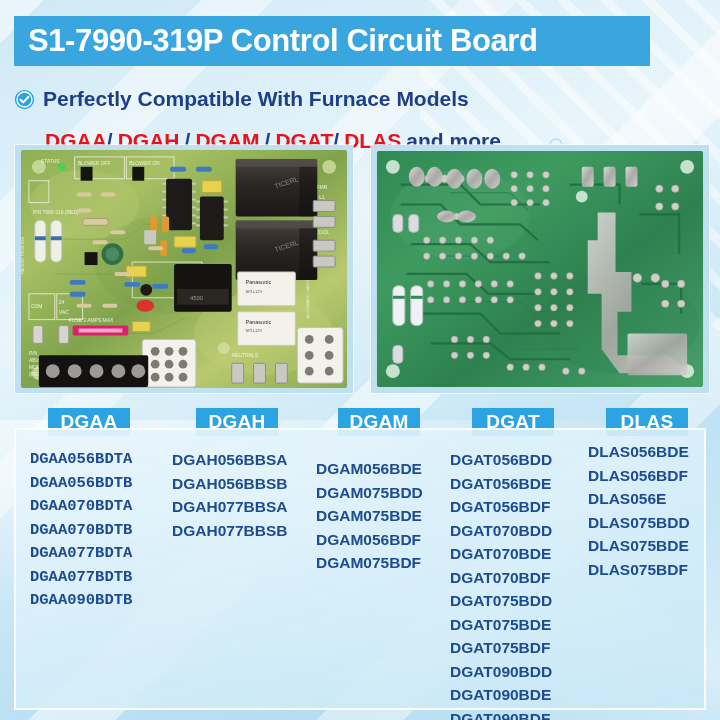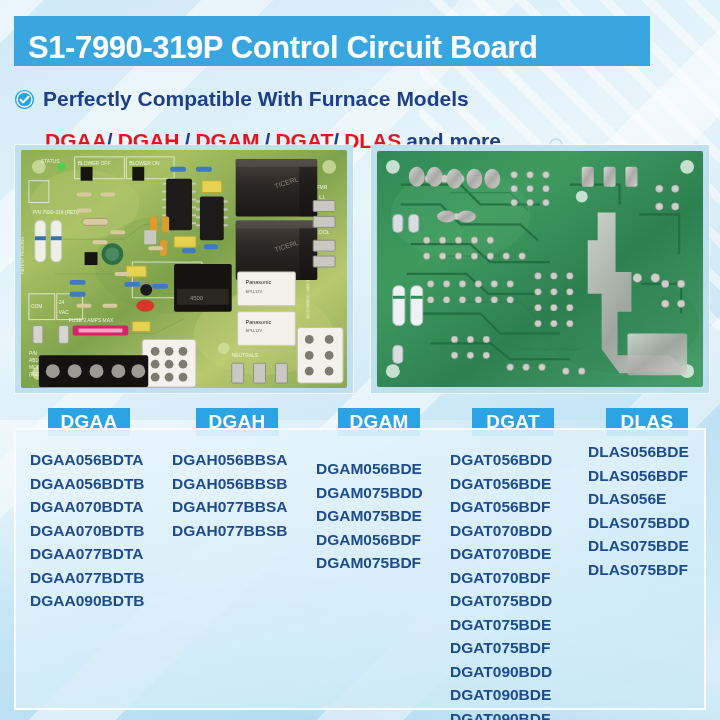--- a/index.html
+++ b/index.html
@@ -38,21 +38,21 @@
   #bg-bottom-glow {
     position: absolute; left: 0; bottom: 0; width: 100%; height: 300px;
     background: linear-gradient(200deg, rgba(255,255,255,0.0) 0%, rgba(255,255,255,0.55) 45%, rgba(255,255,255,0.0) 80%);
   }
 
   
   #title-bar {
     position: absolute; left: 14px; top: 16px;
     width: 636px; height: 50px;
     background: #3aa6e0;
-    display: flex; align-items: flex-end;
+    display: flex; align-items: center;
   }
   #title-text {
     color: #ffffff;
     font-size: 31px;
     font-weight: bold;
     letter-spacing: -0.4px;
     padding-left: 14px;
     white-space: nowrap;
   }
 
@@ -551,21 +551,21 @@
   </g>
 </svg>
 
 <div class="chip" style="left:48px;  top:408px; width:82px;">DGAA</div>
 <div class="chip" style="left:196px; top:408px; width:82px;">DGAH</div>
 <div class="chip" style="left:338px; top:408px; width:82px;">DGAM</div>
 <div class="chip" style="left:472px; top:408px; width:82px;">DGAT</div>
 <div class="chip" style="left:606px; top:408px; width:82px;">DLAS</div>
 
 <div id="list-panel">
-  <div class="col" style="left:14px;  padding-top:18px;">
+  <div class="col" style="left:14px;  padding-top:18px;font-family:Liberation Mono, monospace;">
       <div class="model">DGAA056BDTA</div>
       <div class="model">DGAA056BDTB</div>
       <div class="model">DGAA070BDTA</div>
       <div class="model">DGAA070BDTB</div>
       <div class="model">DGAA077BDTA</div>
       <div class="model">DGAA077BDTB</div>
       <div class="model">DGAA090BDTB</div>
     </div>
   <div class="col" style="left:156px; padding-top:18px;align-items:flex-end;">
       <div class="model">DGAH056BBSA</div>

